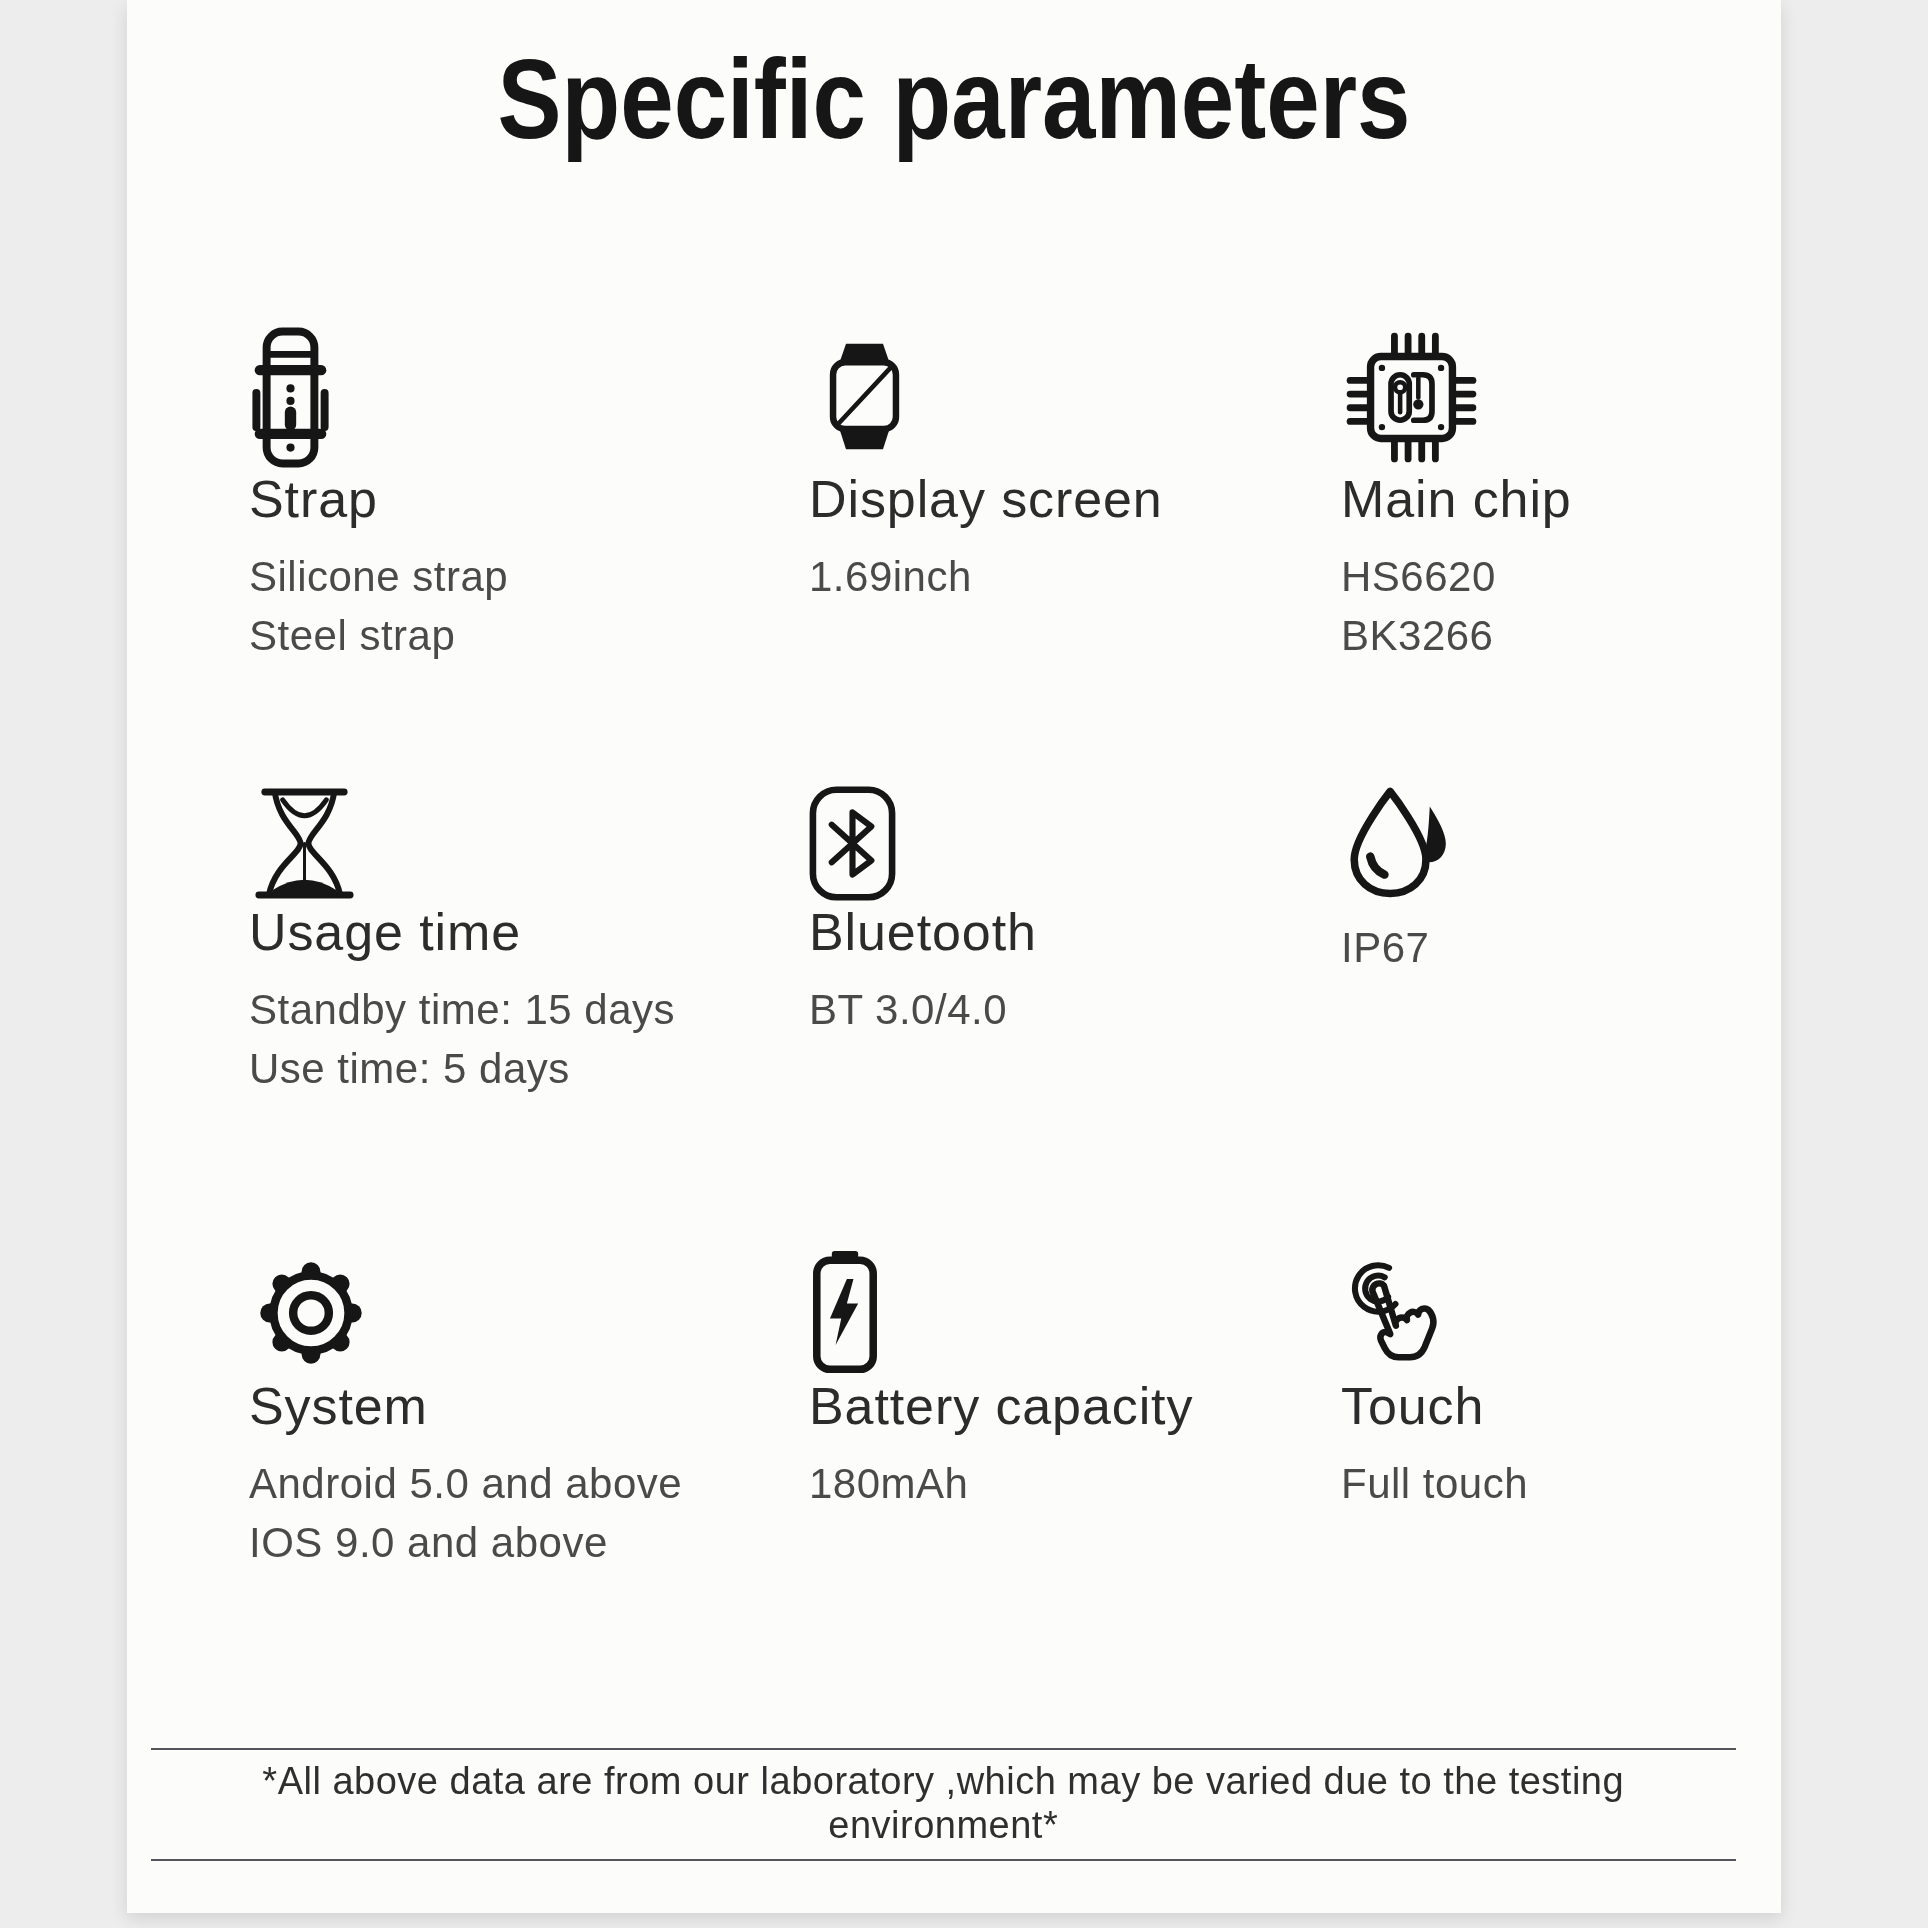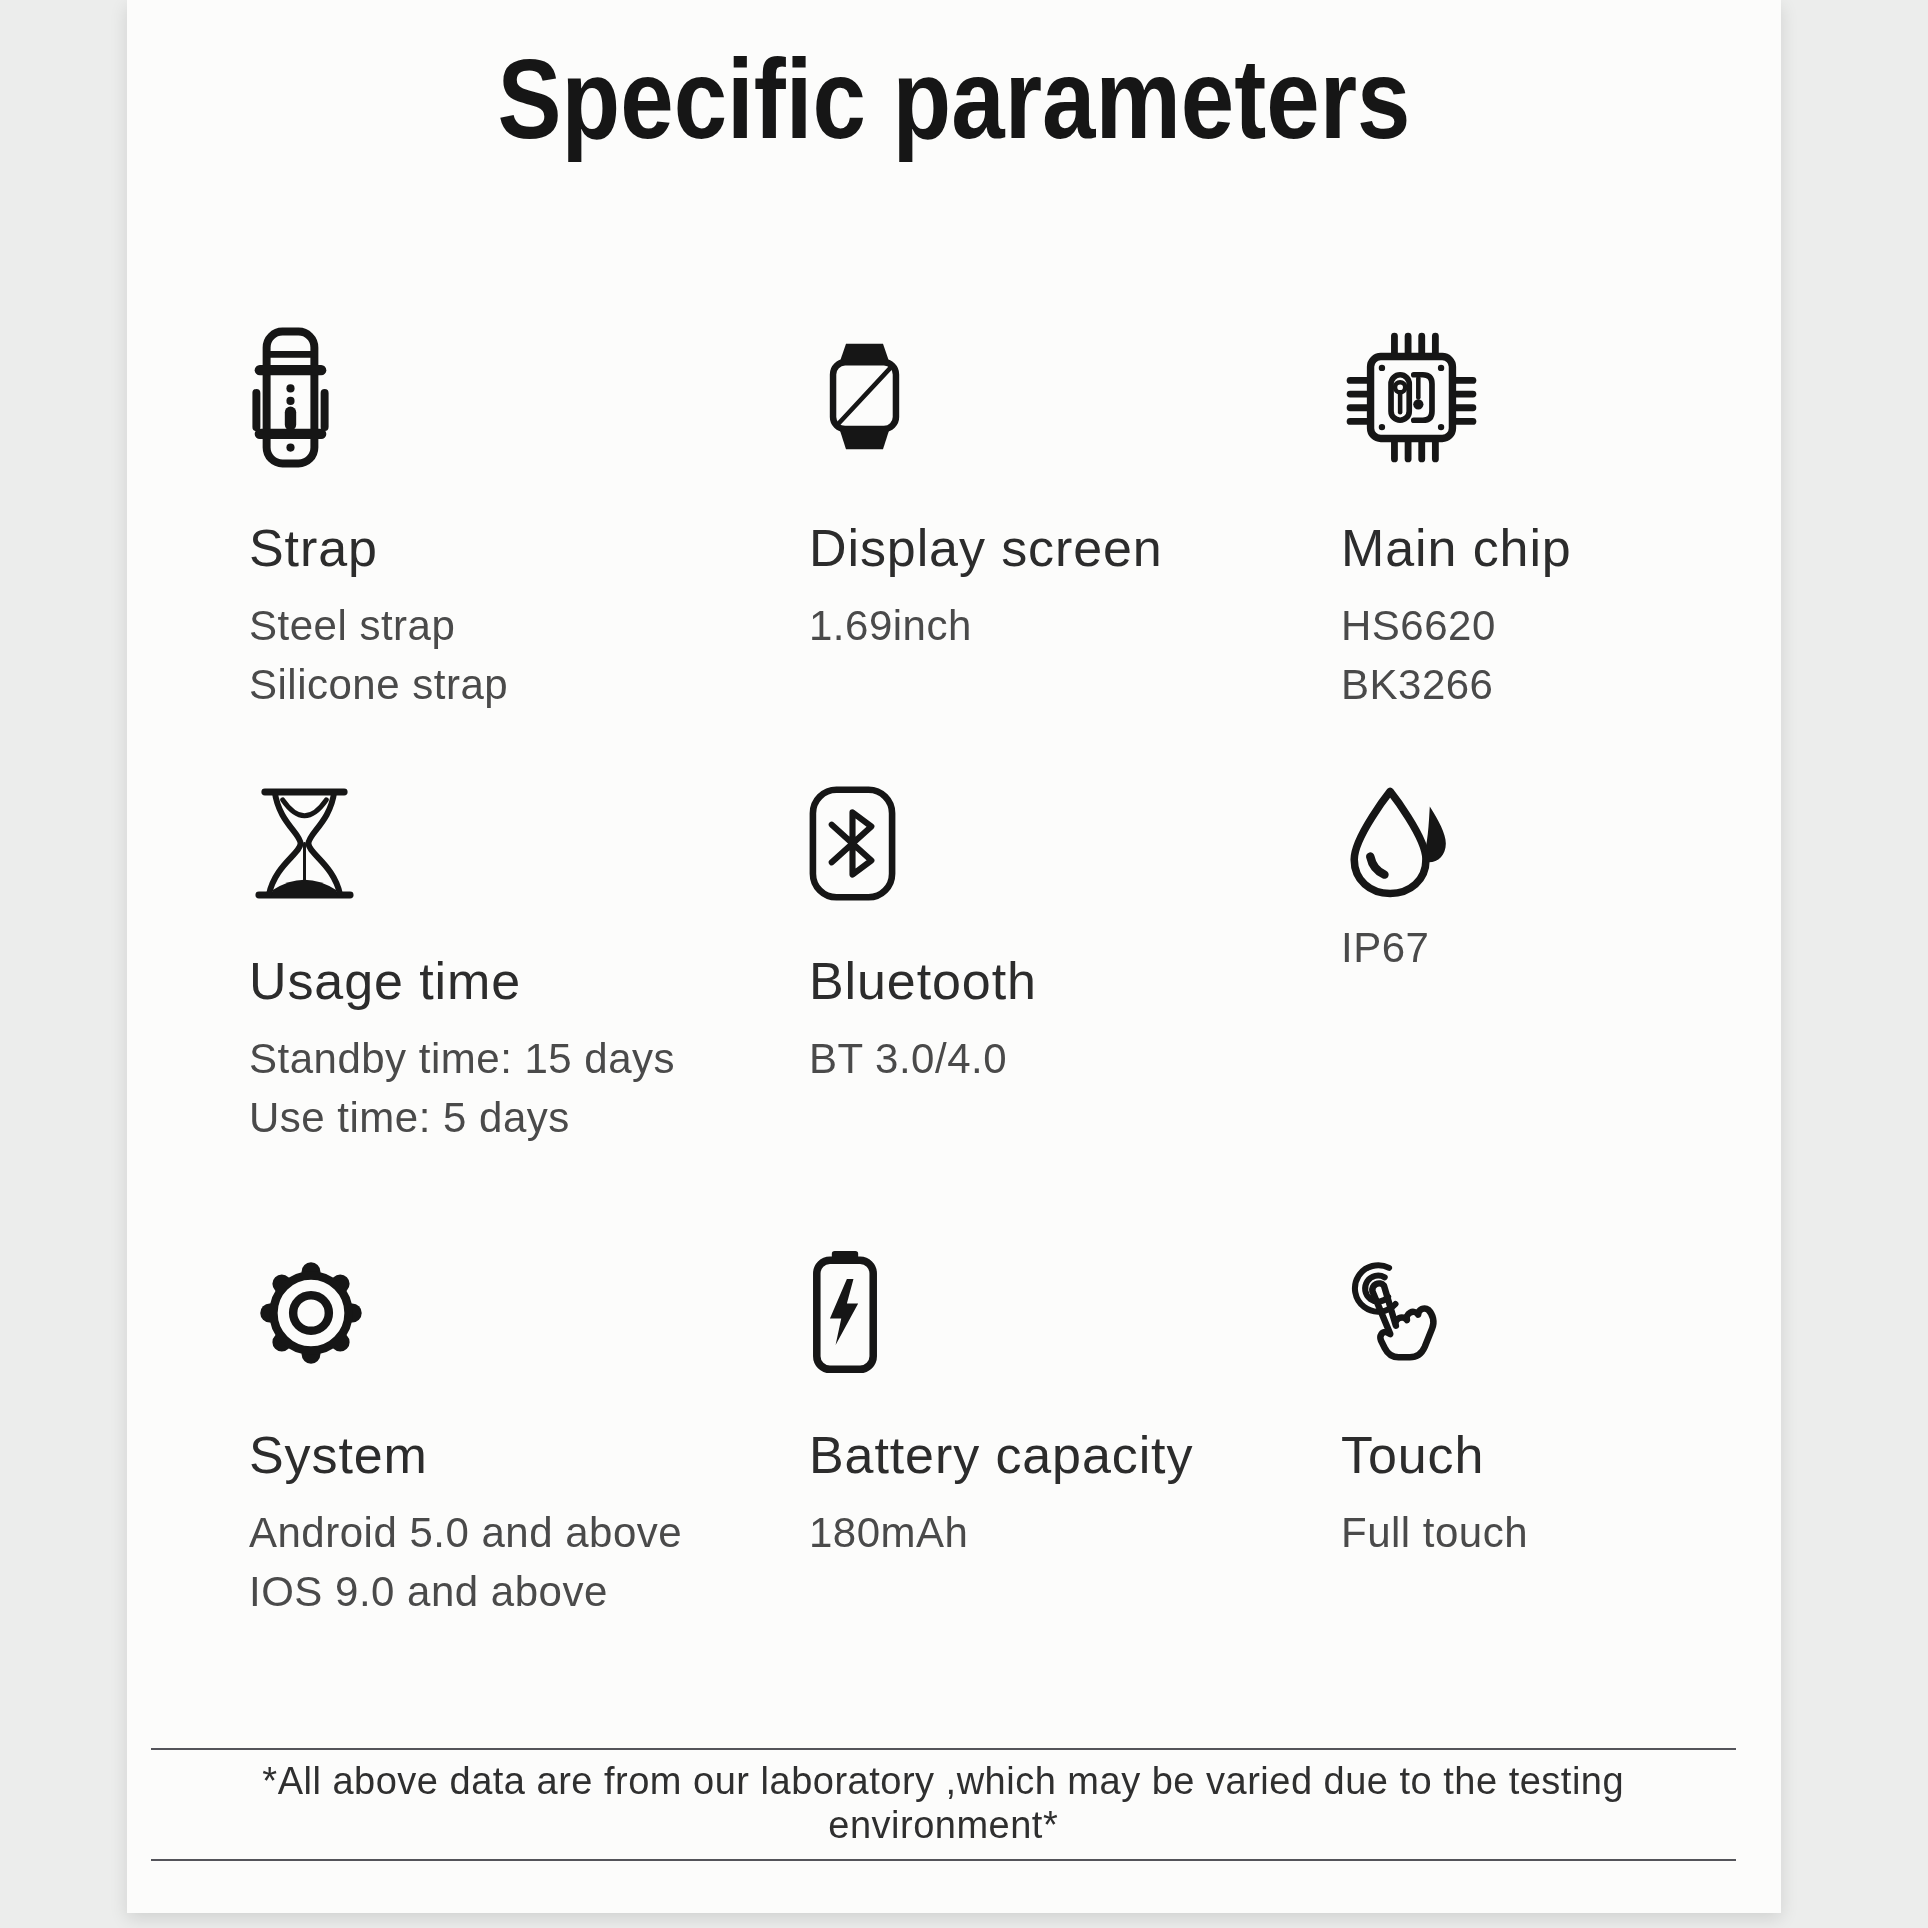--- a/index.html
+++ b/index.html
@@ -28,21 +28,20 @@
     display:grid;
     grid-template-columns:560px 532px auto;
     grid-auto-rows:461px;
   }
   .cell{display:flex;flex-direction:column;align-items:flex-start;}
   .icon-box{display:flex;align-items:flex-end;}
   .icon-box.h1{height:143px;}
   .icon-box.h2{height:115px;}
   .icon-box.h3{height:128px;}
   .label{
-    margin-top:49px;
     font-size:52px;color:#2c2c2c;letter-spacing:0.9px;
     line-height:1.2;white-space:nowrap;
   }
   .vals{margin-top:17px;}
   .val{
     font-size:42px;color:#4a4a4a;letter-spacing:0.5px;
     line-height:59px;white-space:nowrap;
   }
   .footer{
     position:absolute;left:23.5px;right:45px;top:1748px;
@@ -75,22 +74,22 @@
           <circle class="fill" cx="35" cy="65" r="3.6"></circle>
           <line class="stroke" x1="35" y1="75" x2="35" y2="86" stroke-width="10"></line>
           <line class="stroke" x1="8" y1="94" x2="62" y2="94" stroke-width="9"></line>
           <circle class="fill" cx="35" cy="106" r="3.6"></circle>
           <line class="stroke" x1="5" y1="58" x2="5" y2="88" stroke-width="7"></line>
           <line class="stroke" x1="65" y1="58" x2="65" y2="88" stroke-width="7"></line>
         </svg>
       </div>
       <div class="label">Strap</div>
       <div class="vals">
+        <div class="val">Silicone strap</div>
         <div class="val">Steel strap</div>
-        <div class="val">Silicone strap</div>
       </div>
     </div>
 
     <div class="cell">
       <div class="icon-box h1">
         <svg width="111" height="141" viewBox="0 0 120 124">
           <path class="fill" d="M40,4 L80,4 L88,27 L32,27 Z"></path>
           <rect x="26" y="24" width="68" height="72" rx="13" fill="#fcfcfb" stroke="#161616" stroke-width="7"></rect>
           <line class="stroke" x1="33" y1="89" x2="87" y2="31" stroke-width="5"></line>
           <path class="fill" d="M32,93 L88,93 L80,118 L40,118 Z"></path>

